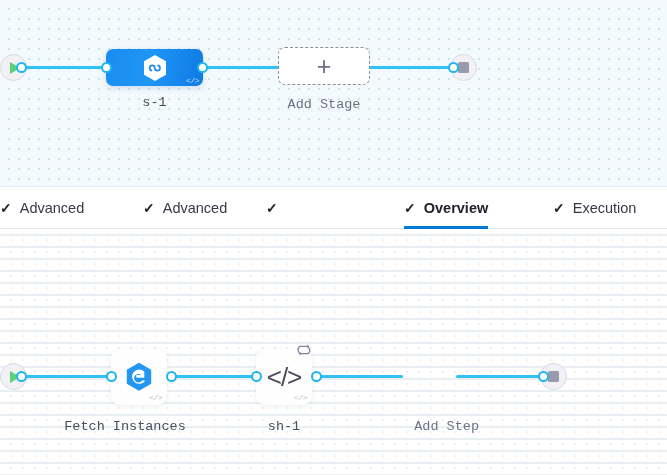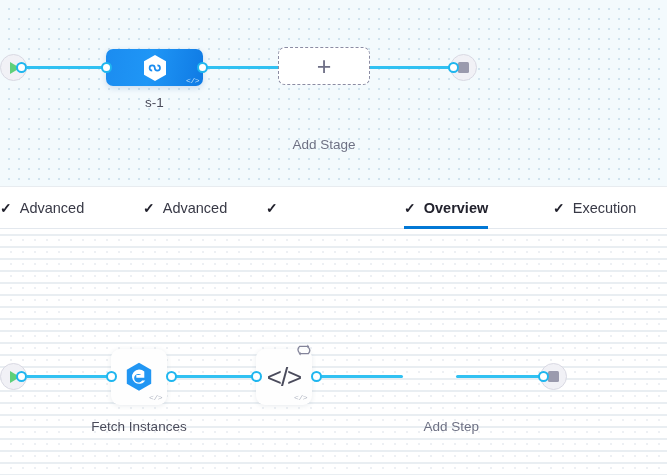--- a/index.html
+++ b/index.html
@@ -136,20 +136,21 @@
     z-index: 2; cursor: pointer;
   }
   .add-node .plus { font-size: 25px; color: #6e6f86; line-height: 1; font-weight: 300; }
   #add-stage { left: 278px; top: 47px; width: 92px; height: 38px; }
 
   
   .node-label {
     position: absolute; text-align: center;
     font-size: 13.5px; color: #4b4c5b;
     white-space: nowrap;
+    font-family: Liberation Mono, monospace;
   }
   .node-label.muted { color: #6e7184; }
 </style>
 </head>
 <body>
 
 <div id="app">
 
   <div class="stage-canvas">
 
@@ -173,21 +174,21 @@
       </svg>
       <span class="code-badge">&lt;/&gt;</span>
     </div>
     <div class="port" style="left:101px; top:62px;"></div>
     <div class="port" style="left:197px; top:62px;"></div>
     <div class="node-label" style="left:106px; top:95px; width:97px;">s-1</div>
 
     <div class="add-node" id="add-stage">
       <span class="plus">+</span>
     </div>
-    <div class="node-label muted" style="left:278px; top:97px; width:92px;margin-top:40px;">Add Stage</div>
+    <div class="node-label muted" style="left:278px; top:97px; width:92px;">Add Stage</div>
 
     <div class="port" style="left:448px; top:62px;"></div>
     <div class="terminal" style="left:450px; top:54px;">
       <div class="stop-sq"></div>
     </div>
   </div>
 
   <div class="tabbar">
     <div class="tab" id="tab-overview">
       <span class="check">✓</span>
@@ -224,36 +225,37 @@
 
     <div class="step-node" style="left:111px; top:120px;">
       <svg class="icon-wrap" width="30" height="31" viewBox="0 0 30 31">
         <path d="M15 1.2 L27.2 8.2 V22.3 L15 29.3 L2.8 22.3 V8.2 Z" fill="#2196f3"></path>
         <path d="M20.3 10.0 a7.2 7.2 0 1 0 1.0 9.0 l-3.2 0 a4.3 4.3 0 1 1 -0.9 -5.6 l-4.9 0 0 2.9 8.0 0 z" fill="#ffffff"></path>
       </svg>
       <span class="code-badge">&lt;/&gt;</span>
     </div>
     <div class="port" style="left:106px; top:142px;"></div>
     <div class="port" style="left:166px; top:142px;"></div>
-    <div class="node-label" style="left:59px; top:190px; width:160px;text-align:center;">Fetch Instances</div>
+    <div class="node-label" style="left:45px; top:190px; width:160px;text-align:center;">Fetch Instances</div>
 
     <div class="step-node" style="left:256px; top:120px;">
       <span class="icon-wrap" style="font-size:26px; color:#4a4b5c; font-family:'Liberation Sans',sans-serif; font-weight:400; letter-spacing:-1px;">&lt;/&gt;</span>
       <span class="code-badge">&lt;/&gt;</span>
     </div>
     <svg class="retry-badge" width="16" height="14" viewBox="0 0 16 14" style="left:296px; top:114px;">
       <g fill="none" stroke="#83849a" stroke-width="1.3" stroke-linecap="round">
         <path d="M3.2 9.6 A4.6 4.6 0 0 1 3.6 3.4 L11.4 3.4"></path>
         <path d="M12.6 4.6 A4.6 4.6 0 0 1 12.3 10.7 L4.4 10.7"></path>
       </g>
       <path d="M11.3 1.5 L13.3 3.4 L11.3 5.2 Z" fill="#83849a"></path>
       <path d="M4.6 8.9 L2.6 10.7 L4.6 12.5 Z" fill="#83849a"></path>
     </svg>
     <div class="port" style="left:251px; top:142px;"></div>
     <div class="port" style="left:311px; top:142px;"></div>
+    <div class="node-label" style="left:234px; top:190px; width:100px;">sh-1</div>
 
     <div class="node-label muted" style="left:379px; top:190px; width:100px;text-align:right;">Add Step</div>
 
     <div class="port" style="left:538px; top:142px;"></div>
     <div class="terminal" style="left:540px; top:134px;">
       <div class="stop-sq"></div>
     </div>
   </div>
 
 </div>

